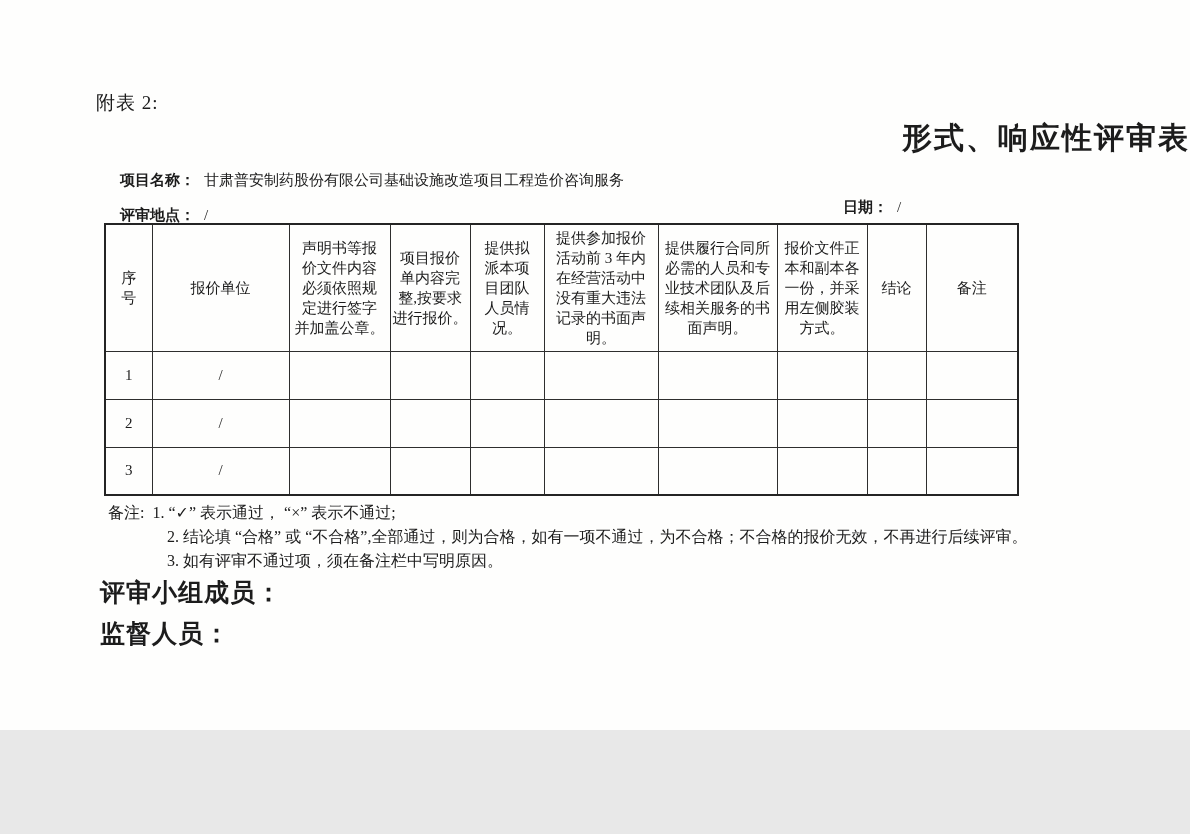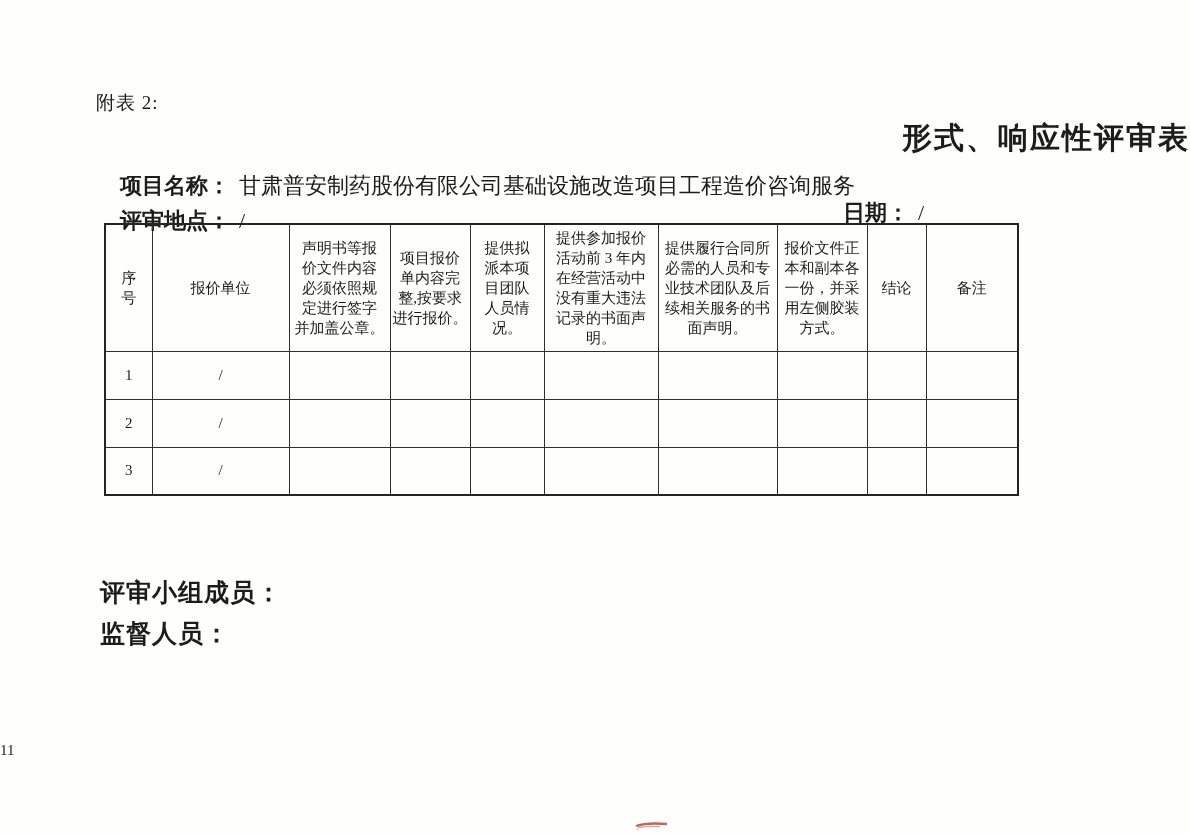--- a/index.html
+++ b/index.html
@@ -1,24 +1,24 @@
 <!DOCTYPE html>
 <html><head>
 <meta charset="utf-8">
 <style>
   html,body{margin:0;padding:0;background:#e8e8e8;}
   .page{
-    position:relative;width:1190px;height:834px;background:#fefefd;
+    position:relative;width:1190px;height:730px;background:#fefefd;
     color:#1c1c1c;font-family:"Liberation Serif","DejaVu Serif",serif;
     overflow:hidden;margin:0 auto;
   }
   .abs{position:absolute;}
   .attach-label{left:96px;top:90px;font-size:19px;letter-spacing:1px;}
   .doc-title{left:0;right:0;top:118px;text-align:right;font-size:30px;font-weight:700;letter-spacing:2px;}
-  .meta-line{font-size:22px;white-space:nowrap;}
+  .meta-line{font-size:15px;white-space:nowrap;}
   .meta-project{left:120px;top:171px;}
   .meta-location{left:120px;top:198px;margin-top:8px;}
   .meta-date{left:843px;top:198px;text-align:right;}
   .meta-label{font-weight:700;}
   .meta-value{margin-left:9px;font-weight:400;}
 
   table.review{
     position:absolute;left:104px;top:223px;width:913px;
     border-collapse:collapse;table-layout:fixed;
   }
@@ -150,20 +150,27 @@
         <td></td>
         <td></td>
         <td></td>
         <td></td>
         <td></td>
         <td></td>
       </tr>
     </tbody>
   </table>
 
+  <div class="abs notes">
+    <div>
+      <span class="note-label">备注:</span><span class="note-first">1. “✓” 表示通过， “×” 表示不通过;</span>
+    </div>
+    <div class="note-cont">2. 结论填 “合格” 或 “不合格”,全部通过，则为合格，如有一项不通过，为不合格；不合格的报价无效，不再进行后续评审。</div>
+    <div class="note-cont">3. 如有评审不通过项，须在备注栏中写明原因。</div>
+  </div>
 
   <div class="abs sign-line sign-team">评审小组成员：</div>
 
   <div class="abs sign-line sign-supervisor">监督人员：</div>
 
   <div class="abs page-number">11</div>
 
   <div class="abs pen-mark">
     <svg width="38" height="12" viewBox="0 0 38 12" xmlns="http://www.w3.org/2000/svg">
       <path d="M3 7 C 9 5, 22 4, 34 5" stroke="#b84a3c" stroke-width="2.3" fill="none" opacity="0.85"></path>

